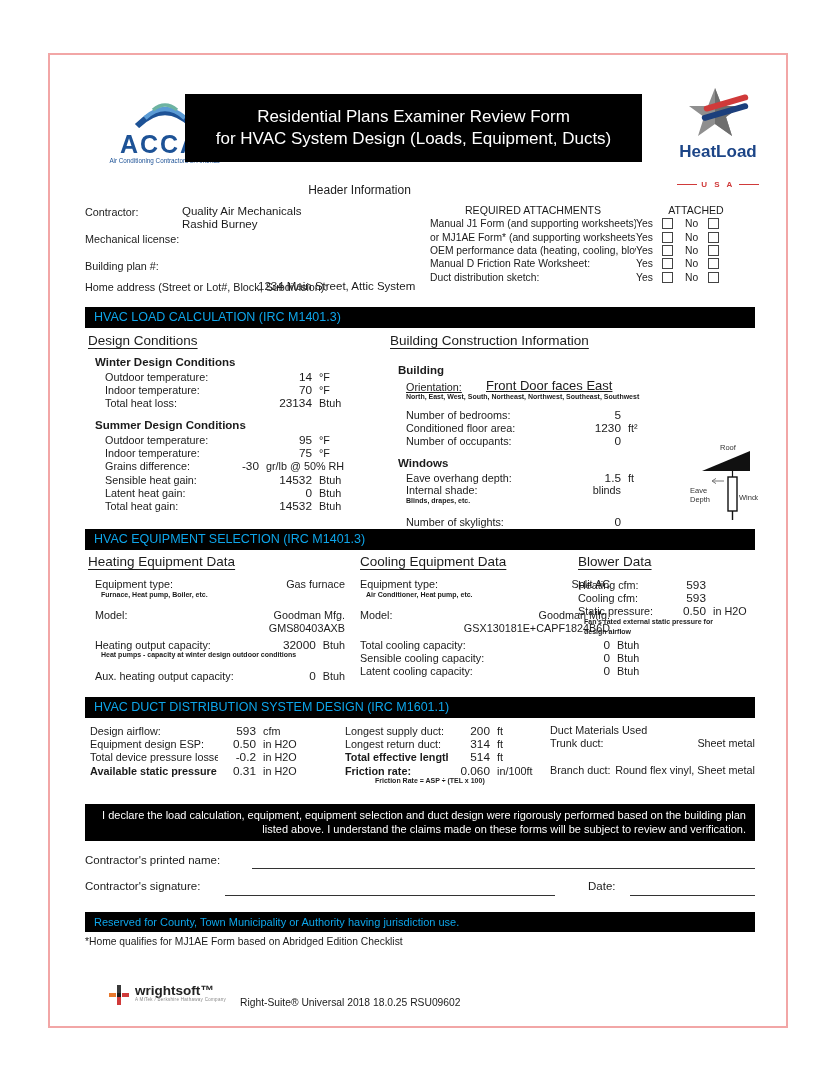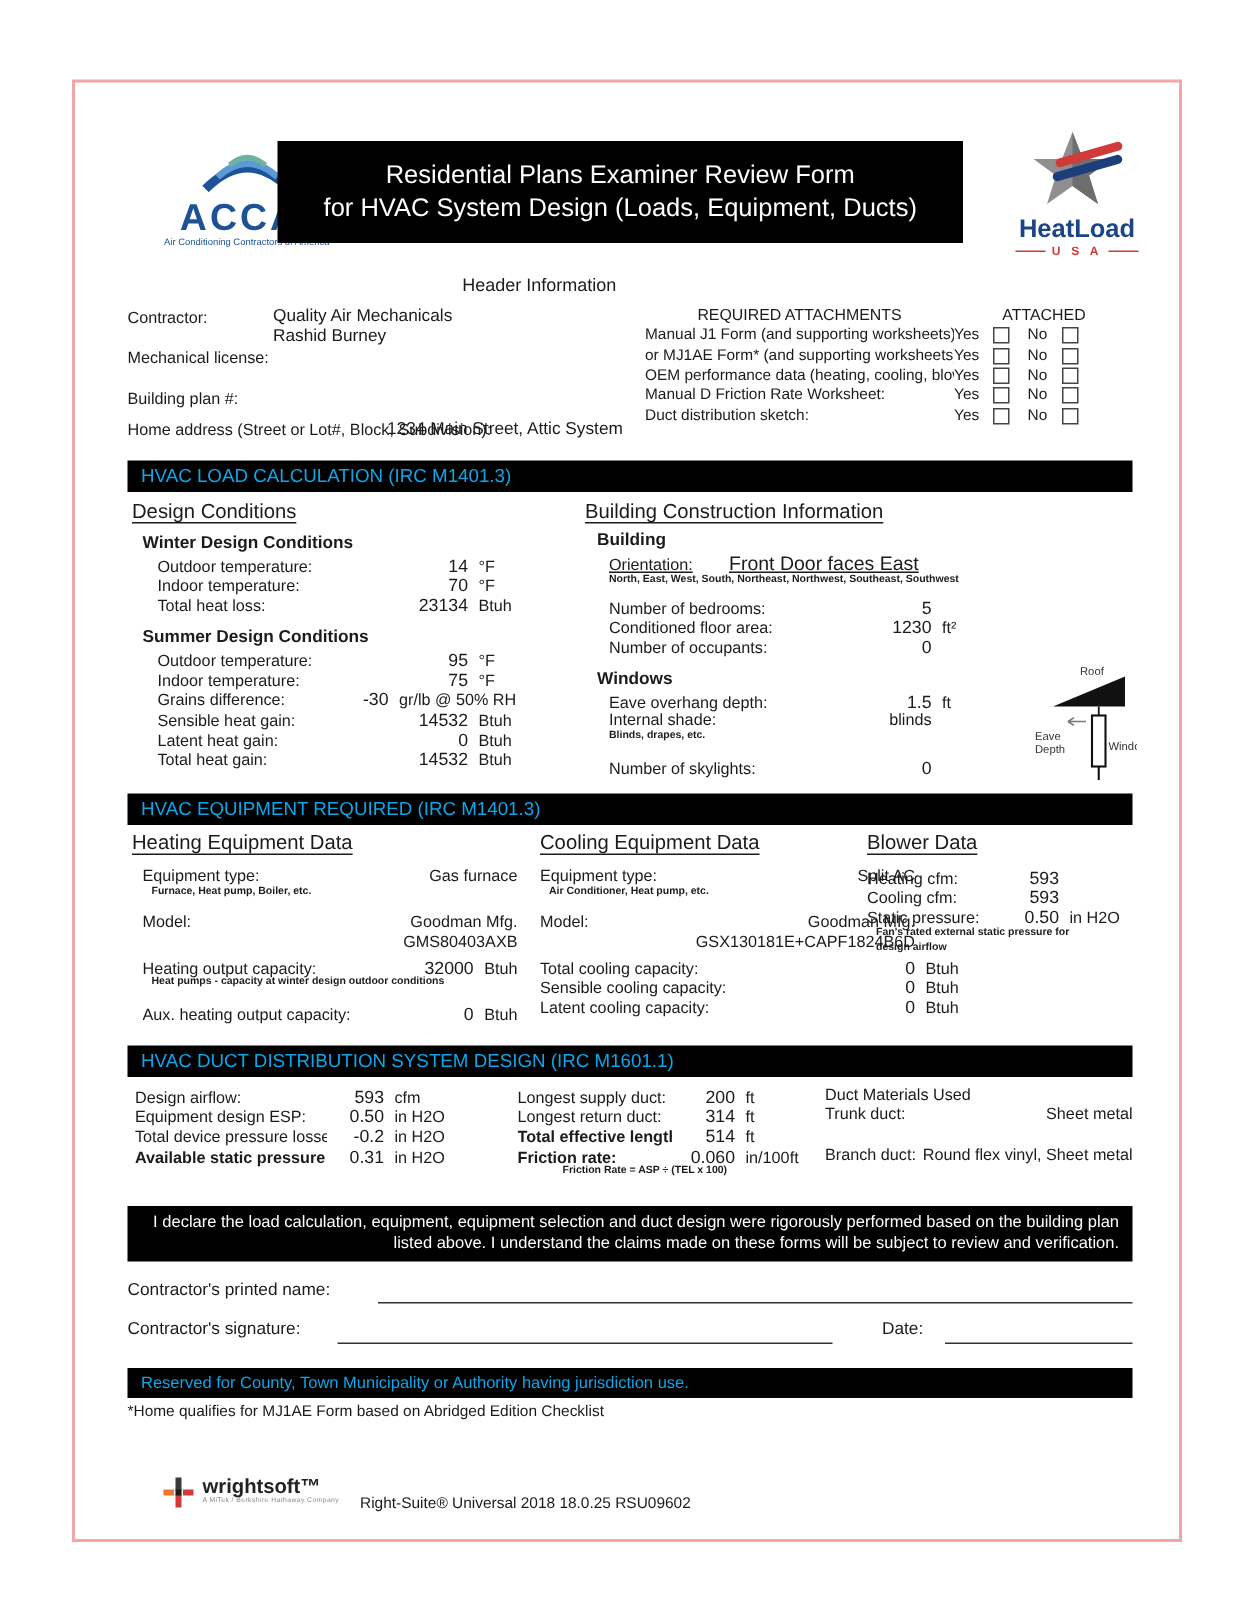--- a/index.html
+++ b/index.html
@@ -34,21 +34,21 @@
   .yn{width:120px;display:flex;align-items:center;}
   .yn .y{width:24px;}
   .yn .n{width:21px;margin-left:12px;}
   .yn .cb{margin-left:2px;}
   
   .wsum{width:268px;}
   .wsum .val{width:58px;}
   .wsum .unit{width:44px;text-align:left;}
   .grains .lbl{flex:0 0 128px;}
   .grains .val{width:auto;min-width:26px;}
-  .bld{width:252px;}
+  .bld{width:252px;margin-top:10px;}
   .bld .val{width:45px;}
   .bld .unit{width:22px;text-align:left;}
   .heatcol{width:250px;}
   .heatcol .val{width:110px;}
   .coolcol{width:285px;}
   .coolcol .val{width:120px;}
   .coolcol .unit{width:28px;text-align:left;}
   .blower .lbl{flex:0 0 88px;}
   .blower .val{width:40px;}
   .duct1{width:225px;}
@@ -60,21 +60,21 @@
   .duct3{width:205px;}
   .duct3 .rv{margin-left:auto;text-align:right;font-size:10.8px;}
   
   .acca{position:absolute;left:92px;top:96px;width:145px;text-align:center;color:#1d5296;}
   .acca-name{font-size:25px;font-weight:bold;letter-spacing:2px;line-height:24px;}
   .acca-tag{font-size:6.3px;margin-top:1px;}
   .titlebar{position:absolute;left:185px;top:94px;width:457px;height:68px;background:#000;color:#fff;
             display:flex;flex-direction:column;justify-content:center;align-items:center;font-size:17px;line-height:22px;}
   .hl{position:absolute;left:658px;top:86px;width:120px;text-align:center;}
   .hl-name{font-size:17px;font-weight:bold;color:#1c4587;line-height:16px;margin-top:-2px;}
-  .hl-usa{display:flex;align-items:center;justify-content:center;margin-top:2px;}
+  .hl-usa{display:flex;align-items:center;justify-content:center;margin-top:20px;}
   .hl-usa .ln{width:20px;border-top:1.6px solid #d03a3a;}
   .hl-usa .tx{font-size:8px;font-weight:bold;color:#d03a3a;letter-spacing:2.5px;margin:0 4px;}
   .hi{position:absolute;left:0;top:183px;width:719px;text-align:center;font-size:12px;}
   .ws{position:absolute;left:108px;top:984px;display:flex;align-items:flex-start;}
   .ws-name{font-size:13.5px;font-weight:bold;color:#222;line-height:13px;}
   .ws-tag{font-size:4.5px;color:#888;letter-spacing:0.3px;}
   .gap3{height:3px;}.gap7{height:7px;}.gap10{height:10px;}
 </style>
 </head>
 <body>
@@ -288,21 +288,21 @@
     <polygon points="24,31 72,31 72,11" fill="#111"></polygon>
     <line x1="54.5" y1="31" x2="54.5" y2="37" stroke="#111" stroke-width="1.2"></line>
     <path d="M46,41 L34,41 M34,41 l4,-2.6 M34,41 l4,2.6" stroke="#777" stroke-width="1" fill="none"></path>
     <text x="12" y="53" font-size="7.5" fill="#333">Eave</text>
     <text x="12" y="62" font-size="7.5" fill="#333">Depth</text>
     <rect x="50" y="37" width="9" height="34" fill="#fff" stroke="#111" stroke-width="1.4"></rect>
     <text x="61" y="60" font-size="7.5" fill="#333">Window</text>
     <line x1="54.5" y1="71" x2="54.5" y2="80" stroke="#111" stroke-width="1.4"></line>
   </svg>
 
-  <div class="bar" style="top:529px;">HVAC EQUIPMENT REQUIRED (IRC M1401.3)</div>
+  <div class="bar" style="top:529px;">HVAC EQUIPMENT SELECTION (IRC M1401.3)</div>
   <div class="sec-h" style="left:88px;top:554px;">Heating Equipment Data</div>
   <div class="sec-h" style="left:360px;top:554px;">Cooling Equipment Data</div>
   <div class="sec-h" style="left:578px;top:554px;">Blower Data</div>
 
   <div class="abs heatcol" style="left:95px;top:578px;">
     <div class="row">
         <span class="lbl">Equipment type:</span>
         <span class="val" style="font-size:10.8px;">Gas furnace</span>
       </div>
     <div class="tinynote" style="margin-left:6px;">Furnace, Heat pump, Boiler, etc.</div>

